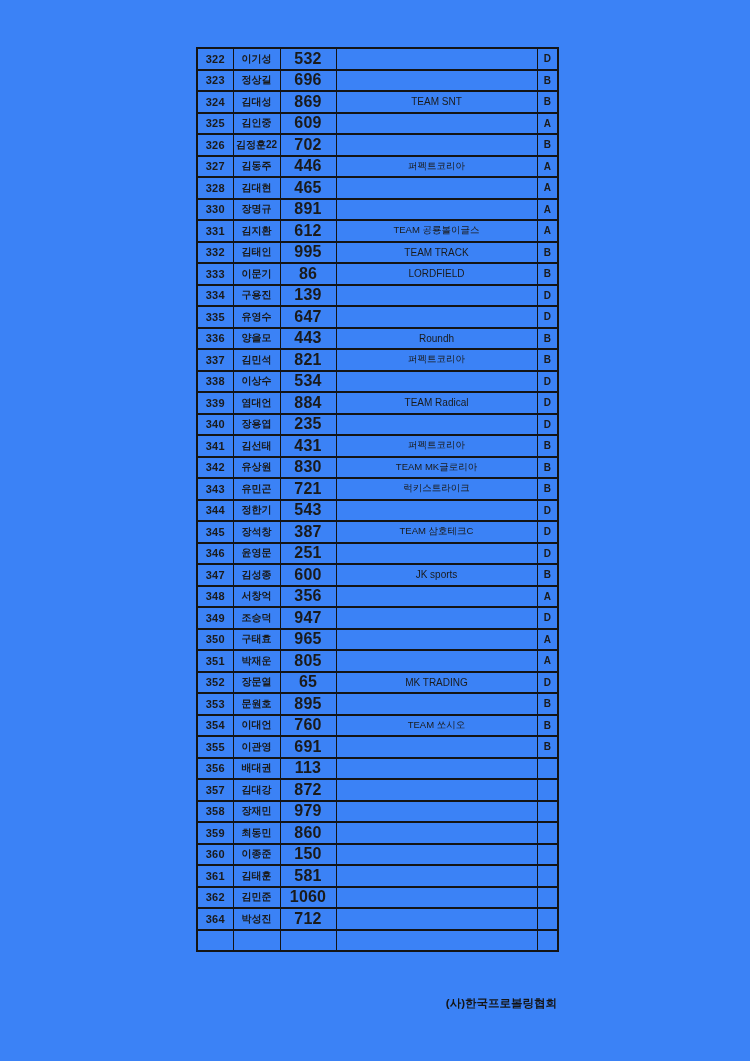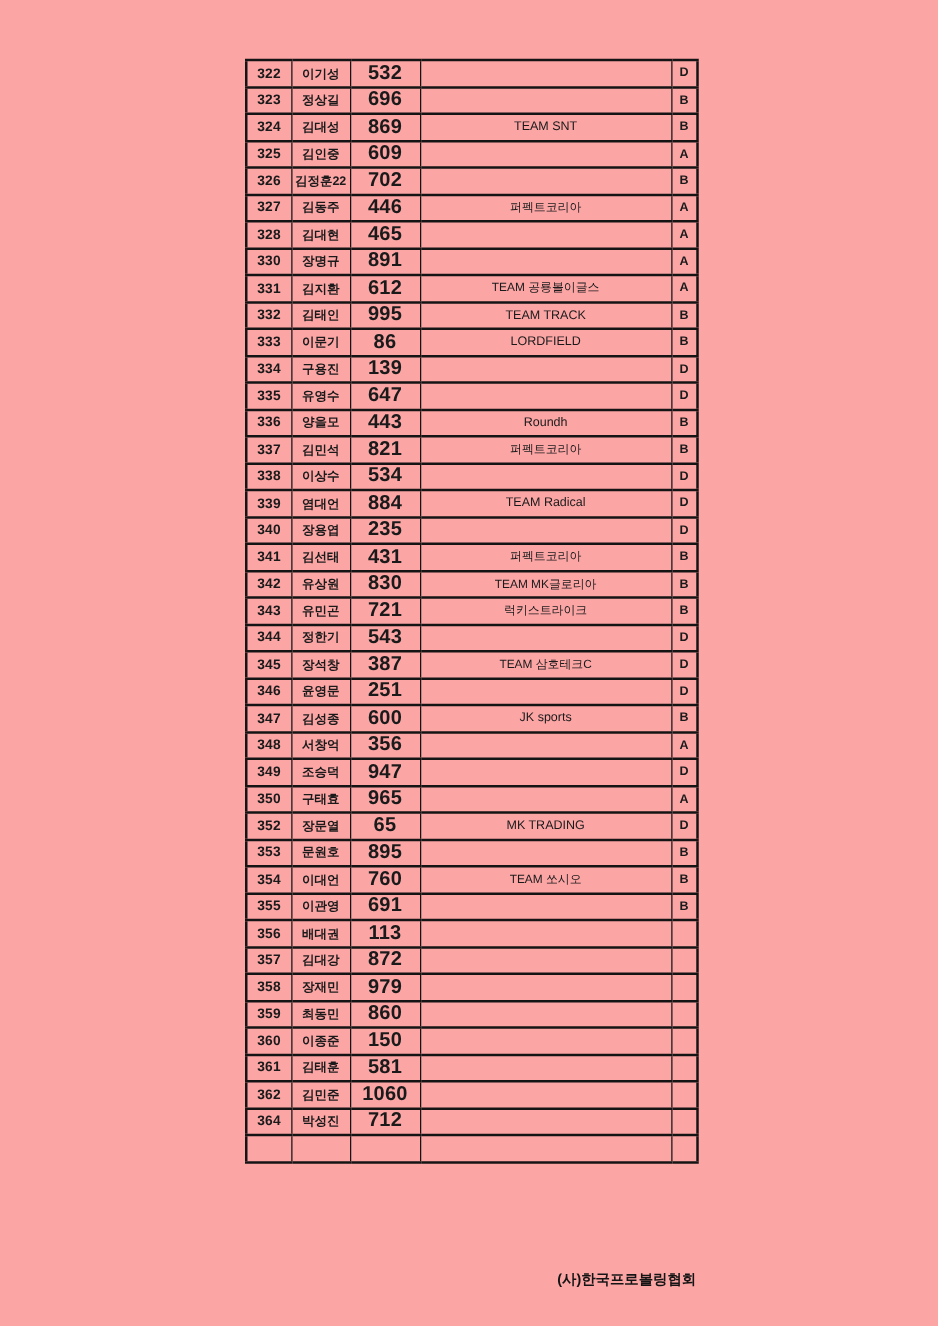--- a/index.html
+++ b/index.html
@@ -8,21 +8,21 @@
     width: 750px;
     height: 1061px;
     position: relative;
     font-family: "Liberation Sans", "DejaVu Sans", sans-serif;
     color: #1a1a1a;
     overflow: hidden;
   }
   .page {
     position: absolute;
     inset: 0;
-    background: #fca5a5;
+    background: #3b82f6;
   }
   table.roster {
     position: absolute;
     left: 196px;
     top: 47px;
     width: 361px;
     border-collapse: collapse;
     table-layout: fixed;
     border: 2px solid #141414;
   }
@@ -46,21 +46,20 @@
   td.c-grade { font-weight: 700; font-size: 10px; }
   .footer {
     position: absolute;
     top: 996px;
     left: 196px;
     width: 361px;
     text-align: right;
     font-weight: 700;
     font-size: 11.5px;
     color: #141414;
-    margin-top: 20px;
   }
 </style>
 </head>
 <body>
 
 <div class="page">
 
   <table class="roster">
     <colgroup>
       <col style="width:36px">
@@ -260,20 +259,27 @@
       <td class="c-grade">D</td>
     </tr>
         <tr>
       <td class="c-no">350</td>
       <td class="c-name">구태효</td>
       <td class="c-score">965</td>
       <td class="c-team"></td>
       <td class="c-grade">A</td>
     </tr>
         <tr>
+      <td class="c-no">351</td>
+      <td class="c-name">박재운</td>
+      <td class="c-score">805</td>
+      <td class="c-team"></td>
+      <td class="c-grade">A</td>
+    </tr>
+        <tr>
       <td class="c-no">352</td>
       <td class="c-name">장문열</td>
       <td class="c-score">65</td>
       <td class="c-team team-bold">MK TRADING</td>
       <td class="c-grade">D</td>
     </tr>
         <tr>
       <td class="c-no">353</td>
       <td class="c-name">문원호</td>
       <td class="c-score">895</td>

